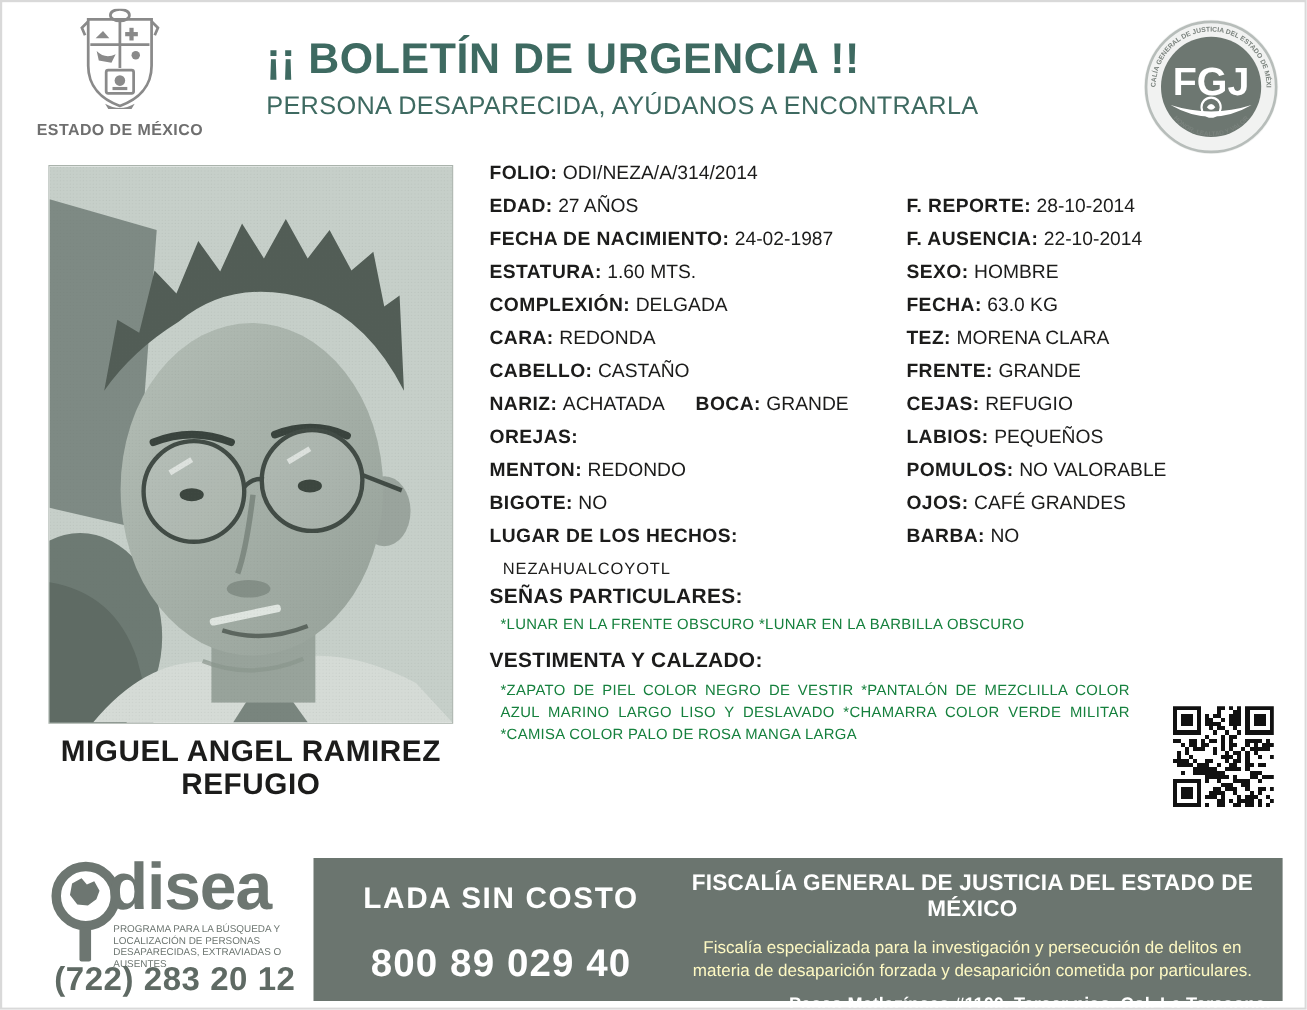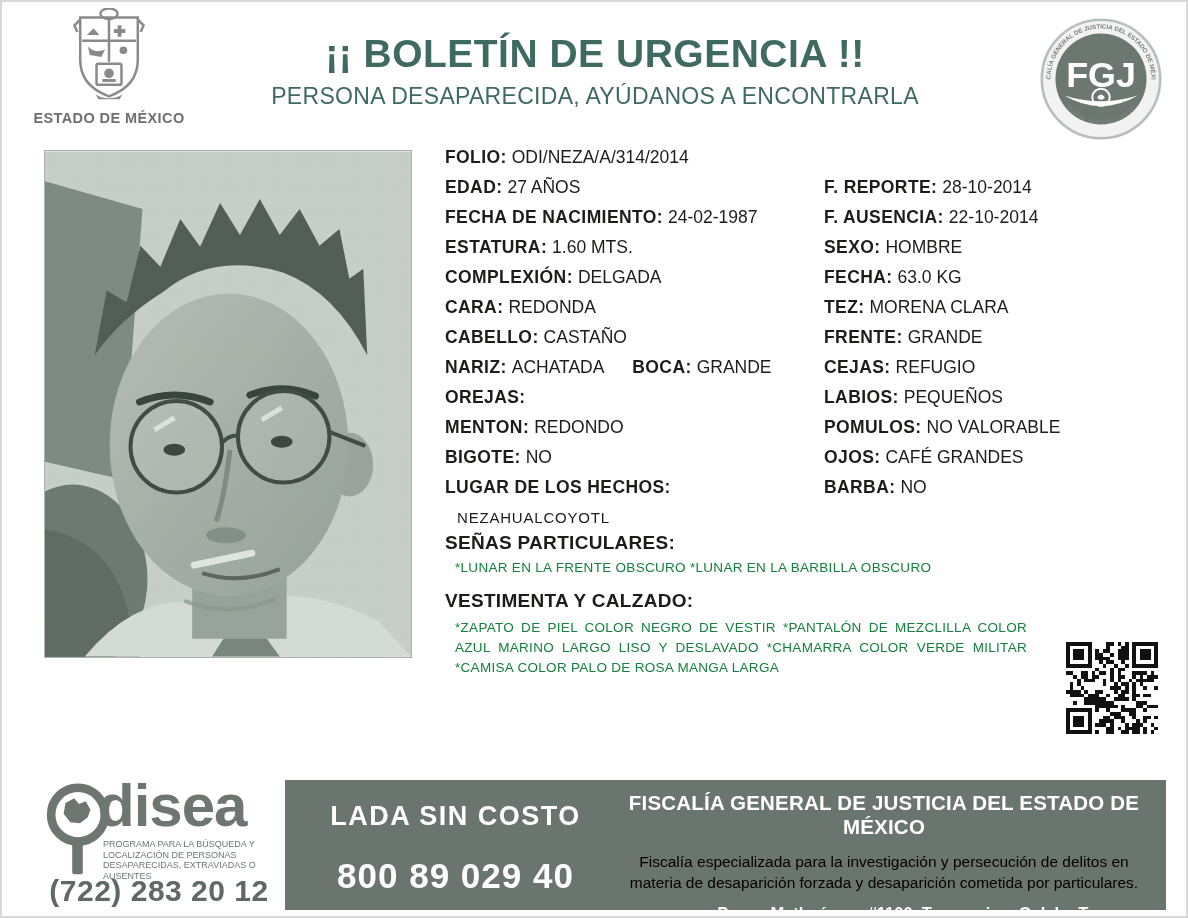--- a/index.html
+++ b/index.html
@@ -7,21 +7,21 @@
   html,body { background:#ffffff; }
   body { font-family:"Liberation Sans", sans-serif; }
   .page{
     position:relative; width:1188px; height:918px; background:#fff;
     border:2px solid #d9d9d9; overflow:hidden;
     font-family:"Liberation Sans", sans-serif;
   }
   
   .estado-logo{ position:absolute; left:22px; top:6px; width:170px; text-align:center; }
   .estado-logo .lbl{ font-size:14.5px; font-weight:bold; letter-spacing:.4px; color:#6f6f6f; margin-top:2px; }
-  .titles{ position:absolute; left:240px; top:30px; width:706px; text-align:center; color:#3E6A61; }
+  .titles{ position:absolute; left:240px; top:30px; width:706px; text-align:left; color:#3E6A61; }
   .title{ font-size:39px; font-weight:bold; letter-spacing:.5px; }
   .subtitle{ font-size:23px; font-weight:normal; margin-top:7px; letter-spacing:.3px; }
   .fgj-logo{ position:absolute; left:1036px; top:14px; }
   
   .photo{ position:absolute; left:42px; top:148px; width:368px; height:508px; border:1px solid #aab3ac; }
   .photo svg{ display:block; }
   .name{ position:absolute; left:26px; top:666px; width:400px; text-align:center;
          font-size:27px; font-weight:bold; line-height:30px; color:#1c1c1b; letter-spacing:.5px; }
   
   .fields{ position:absolute; left:443px; top:140px; width:730px; color:#1c1c1b; }
@@ -37,21 +37,21 @@
   .vestimenta{ margin-top:15px; }
   .vestimenta .section-detail{ width:582px; line-height:20px; text-align:justify; }
   .qr{ position:absolute; left:1064px; top:640px; width:92px; height:92px; }
   
   .band{ position:absolute; left:283px; top:778px; width:881px; height:130px; background:#6B756F; color:#fff;padding-left:11px; }
   .lada{ position:absolute; left:28px; top:21px; width:285px; text-align:center; }
   .lada-1{ font-size:27px; font-weight:bold; letter-spacing:1.5px; }
   .lada-2{ font-size:35px; font-weight:bold; margin-top:24px; letter-spacing:1px; }
   .fgj-foot{ position:absolute; left:328px; top:11px; width:542px; }
   .fgj-headline{ text-align:center; font-size:20.5px; font-weight:bold; letter-spacing:.2px; }
-  .fgj-para{ text-align:center; font-size:15.5px; line-height:21px; margin-top:12px; color:#000000; }
+  .fgj-para{ text-align:center; font-size:15.5px; line-height:21px; margin-top:12px; color:#fef9c3; }
   .fgj-addr{ text-align:right; font-size:16.5px; font-weight:bold; line-height:22px; margin-top:9px; }
   .odisea{ position:absolute; left:38px; top:780px; width:250px; height:92px; }
   .odisea .word{ position:absolute; left:58px; top:-6px; font-size:60px; font-weight:bold;
                  color:#6d7671; letter-spacing:-1px; line-height:60px; }
   .odisea .caption{ position:absolute; left:63px; top:57px; width:178px; font-size:9px;
                     line-height:10.5px; color:#6d7671; }
   .phone{ position:absolute; left:24px; top:872px; width:266px; text-align:center;
           font-size:30px; font-weight:bold; color:#5f6a64; letter-spacing:.5px; }
 </style>
 </head>
@@ -147,20 +147,24 @@
       <ellipse cx="238" cy="292" rx="11" ry="6" fill="#3c463f"></ellipse>
       <path d="M186,300 Q180,350 172,372" stroke="#7f8a82" stroke-width="5" fill="none"></path>
       <ellipse cx="182" cy="386" rx="20" ry="8" fill="#848f87"></ellipse>
       <path d="M150,416 L208,404" stroke="#dfe5e0" stroke-width="7" stroke-linecap="round"></path>
       <path d="M158,424 Q196,436 236,420" stroke="#5c665f" stroke-width="4" fill="none"></path>
       <path d="M140,452 Q185,470 232,450" stroke="#8a958d" stroke-width="4" fill="none" opacity="0.7"></path>
       <rect width="368" height="508" fill="url(#ht)"></rect>
     </svg>
   </div>
 
+  <div class="name">
+    <div>MIGUEL ANGEL RAMIREZ</div>
+    <div>REFUGIO</div>
+  </div>
 
   <div class="fields">
     <div class="fgrid">
       <div class="cell"><b>FOLIO:</b><span>ODI/NEZA/A/314/2014</span></div>
       <div class="cell"></div>
 
       <div class="cell"><b>EDAD:</b><span>27 AÑOS</span></div>
       <div class="cell"><b>F. REPORTE:</b><span>28-10-2014</span></div>
 
       <div class="cell"><b>FECHA DE NACIMIENTO:</b><span>24-02-1987</span></div>

